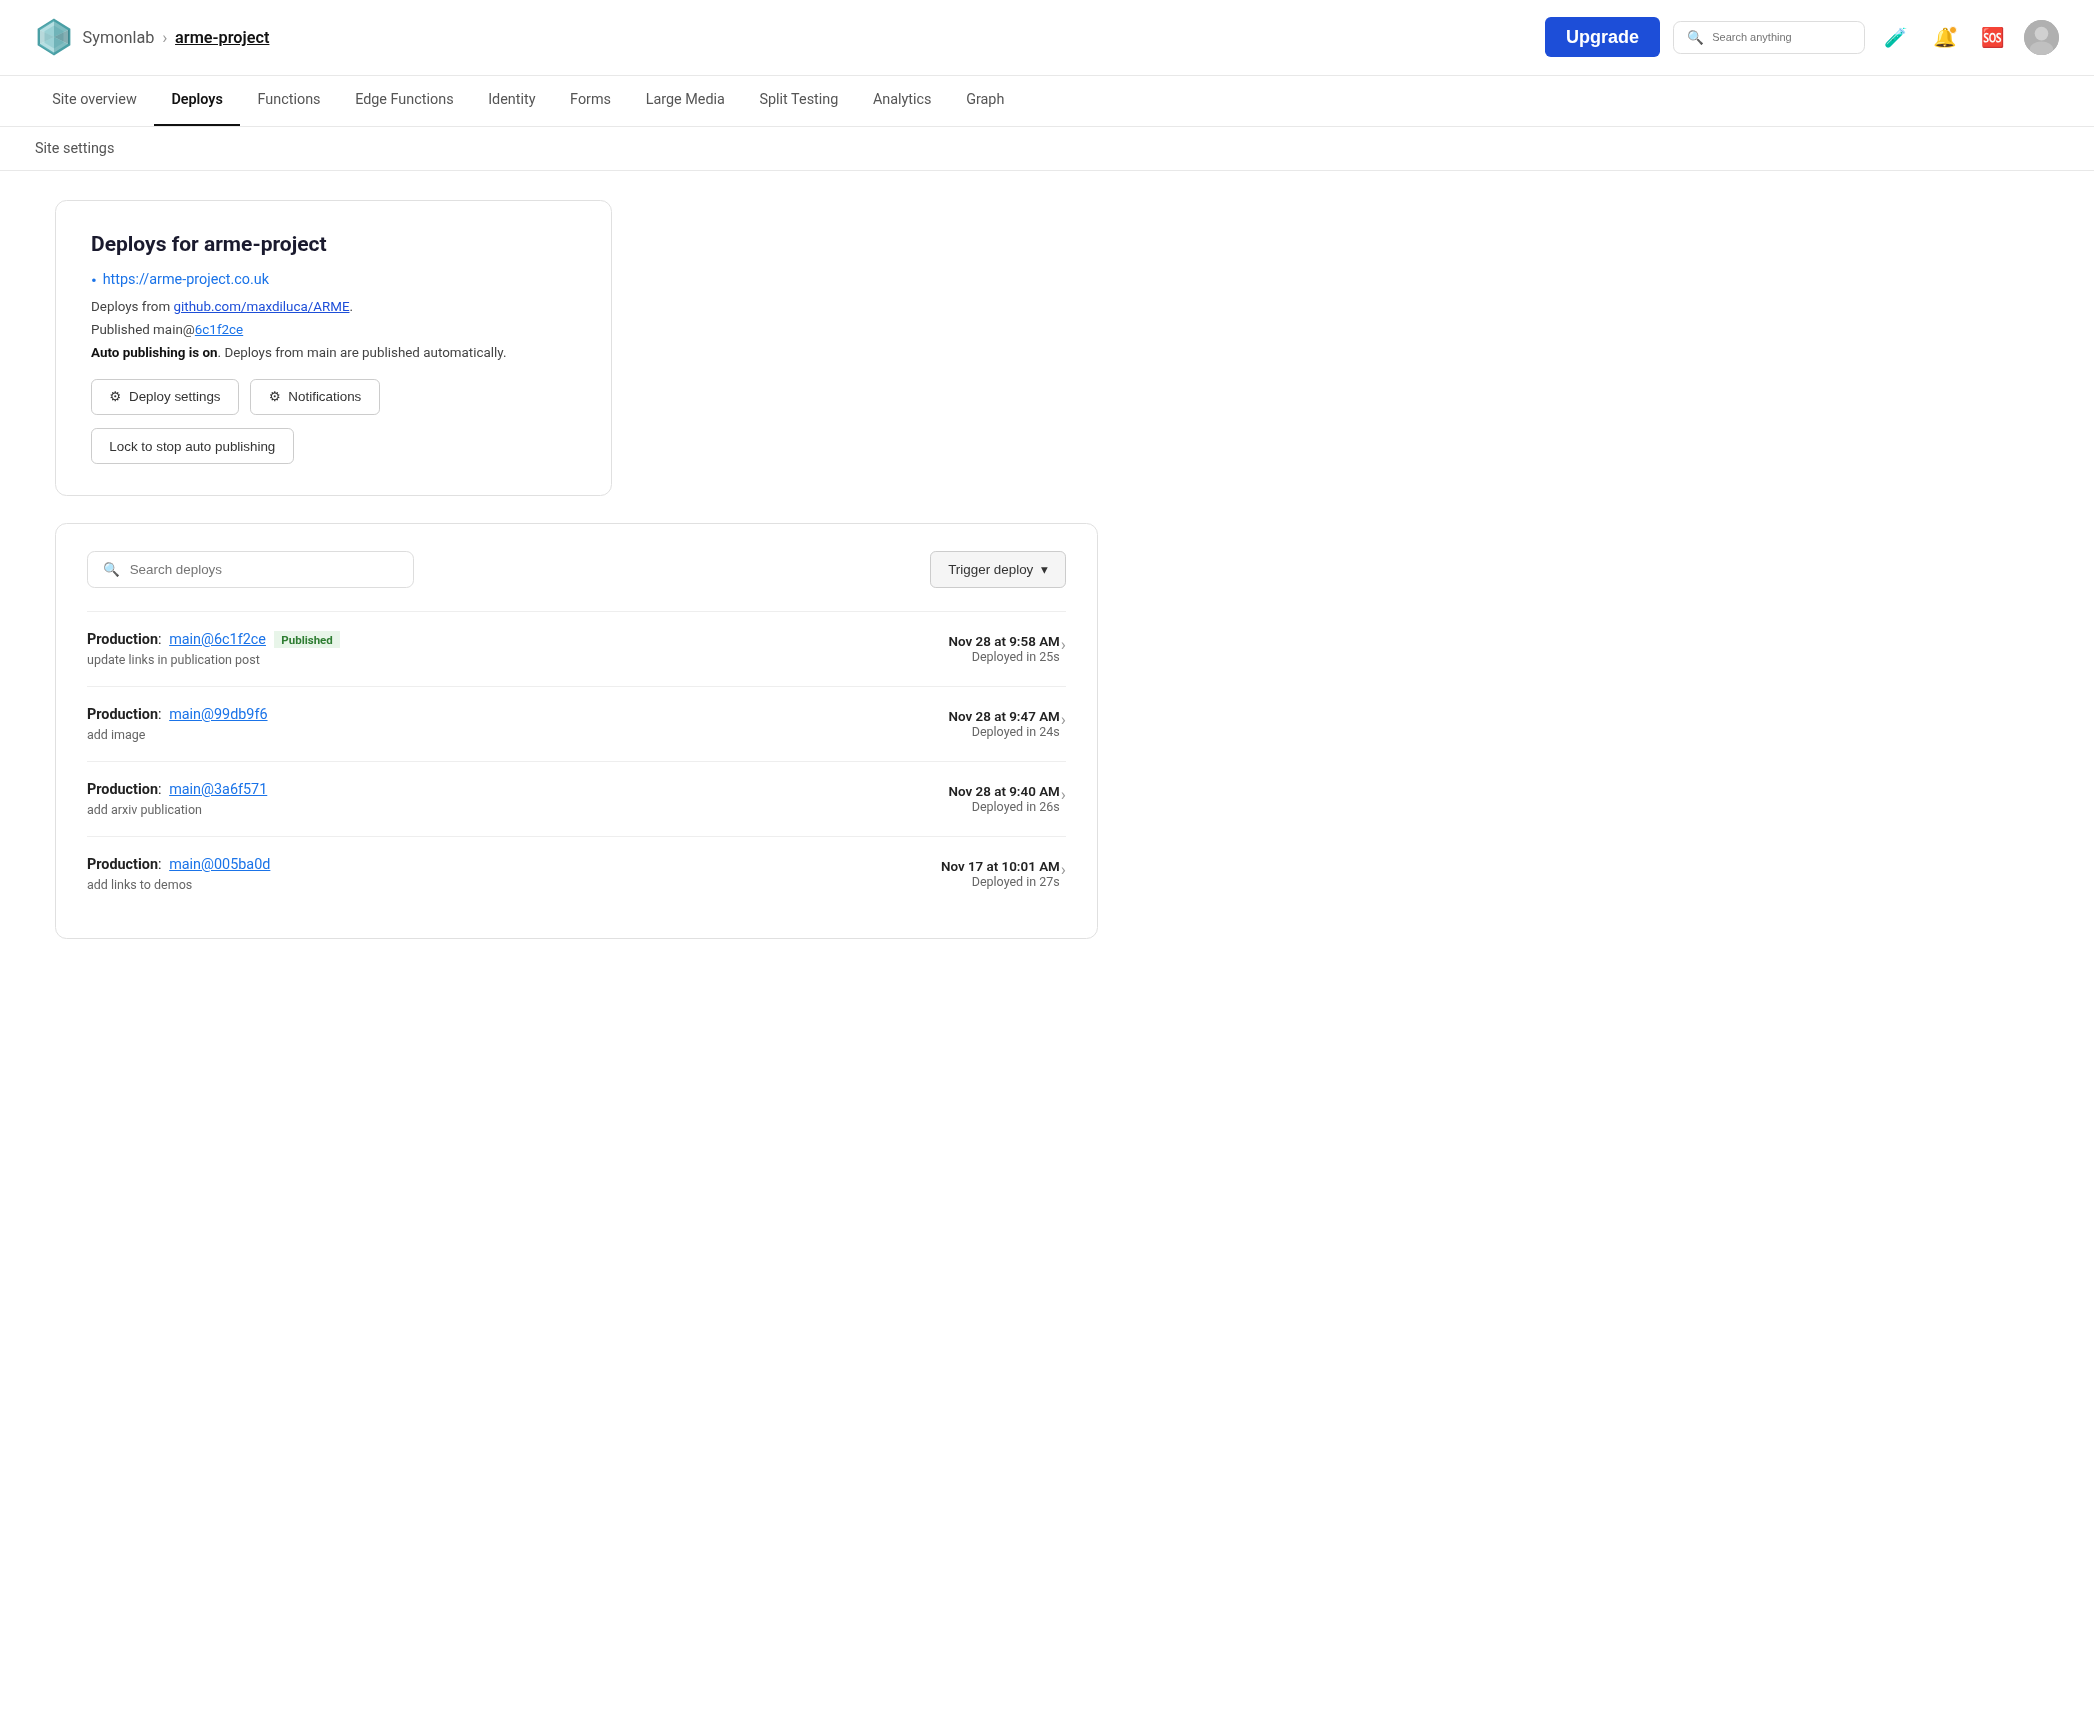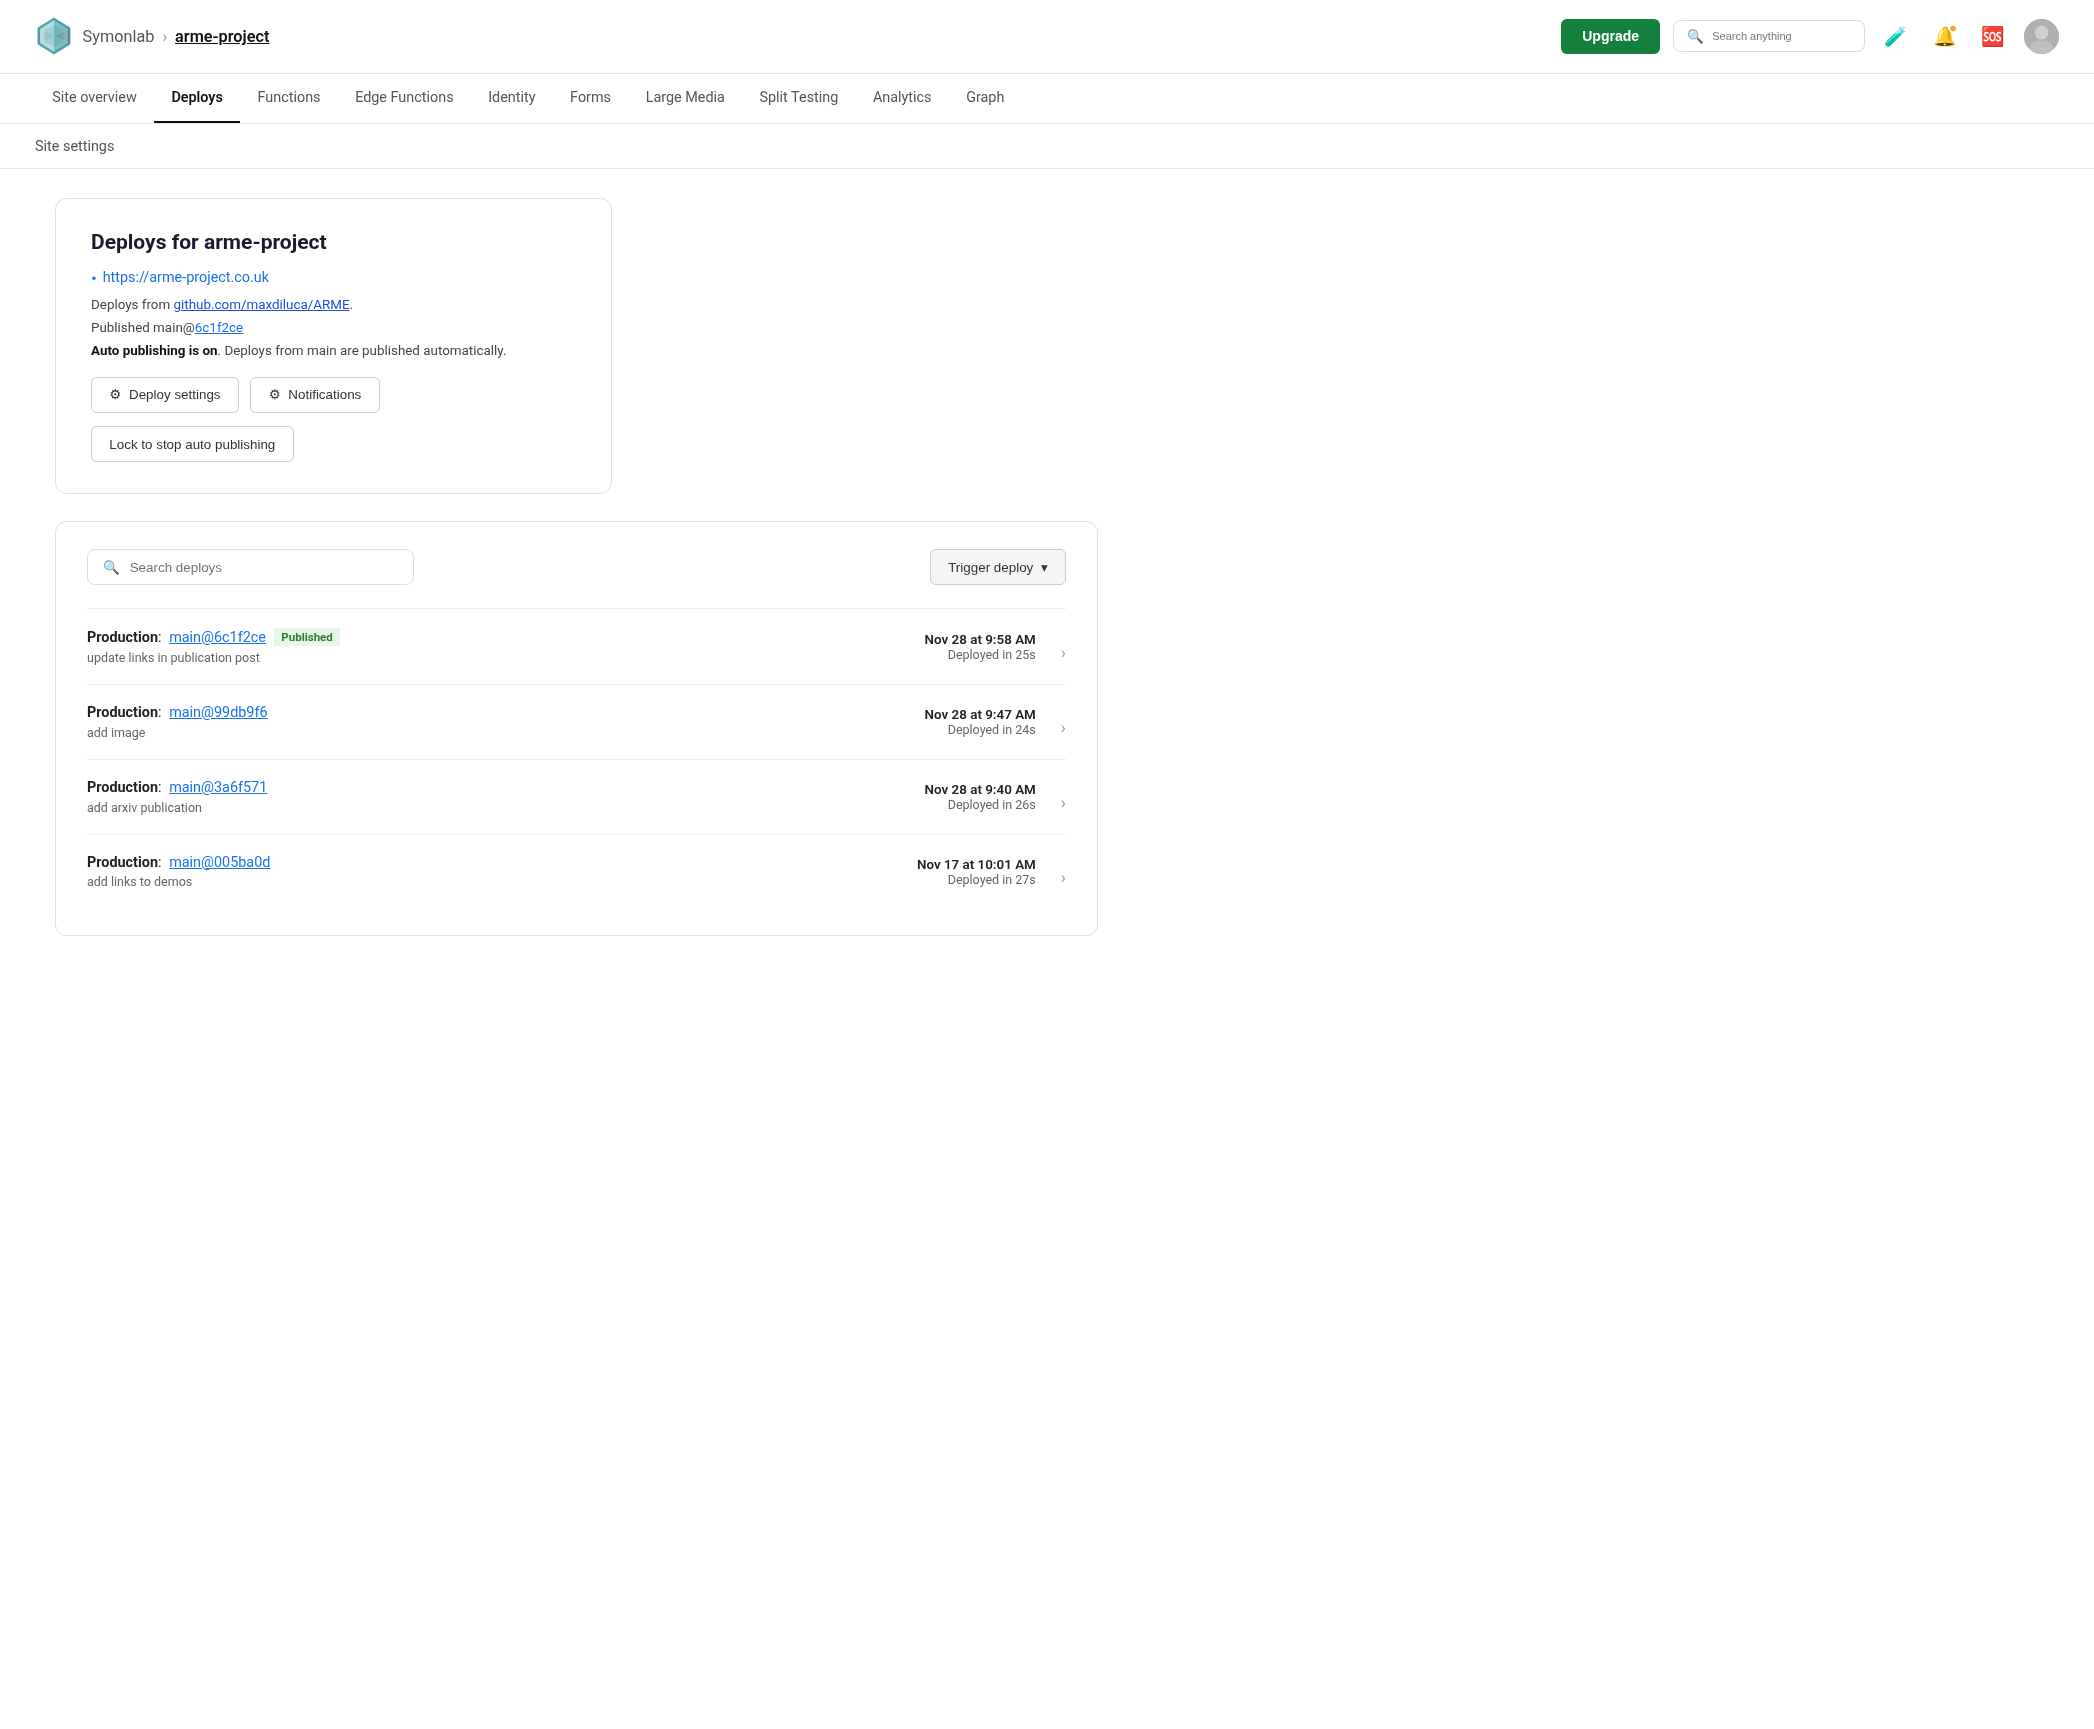--- a/index.html
+++ b/index.html
@@ -43,26 +43,26 @@
       text-decoration: underline;
       color: #111;
     }
     .header-actions {
       margin-left: auto;
       display: flex;
       align-items: center;
       gap: 13.4px;
     }
     .upgrade-btn {
-      background: #15803d;
+      background: #1d4ed8;
       color: #fff;
       border: none;
       border-radius: 5.8px;
       padding: 9.6px 21px;
-      font-size: 14px;
+      font-size: 18px;
       font-weight: 600;
       cursor: pointer;
       text-align: right;
     }
     .search-box {
       display: flex;
       align-items: center;
       border: 1.4px solid #ddd;
       border-radius: 7.7px;
       padding: 7.7px 13.4px;
@@ -294,22 +294,22 @@
       font-weight: 700;
       border-radius: 0;
       padding: 1.9px 7.7px;
     }
     .deploy-desc {
       font-size: 12.5px;
       color: #666;
     }
     .deploy-right {
       display: flex;
-      align-items: flex-end;
-      gap: 25px;
+      align-items: flex-start;
+      gap: 1px;
       flex-shrink: 0;
     }
     .deploy-time {
       text-align: right;
     }
     .deploy-date {
       font-size: 13.4px;
       font-weight: 600;
       color: #222;
     }

